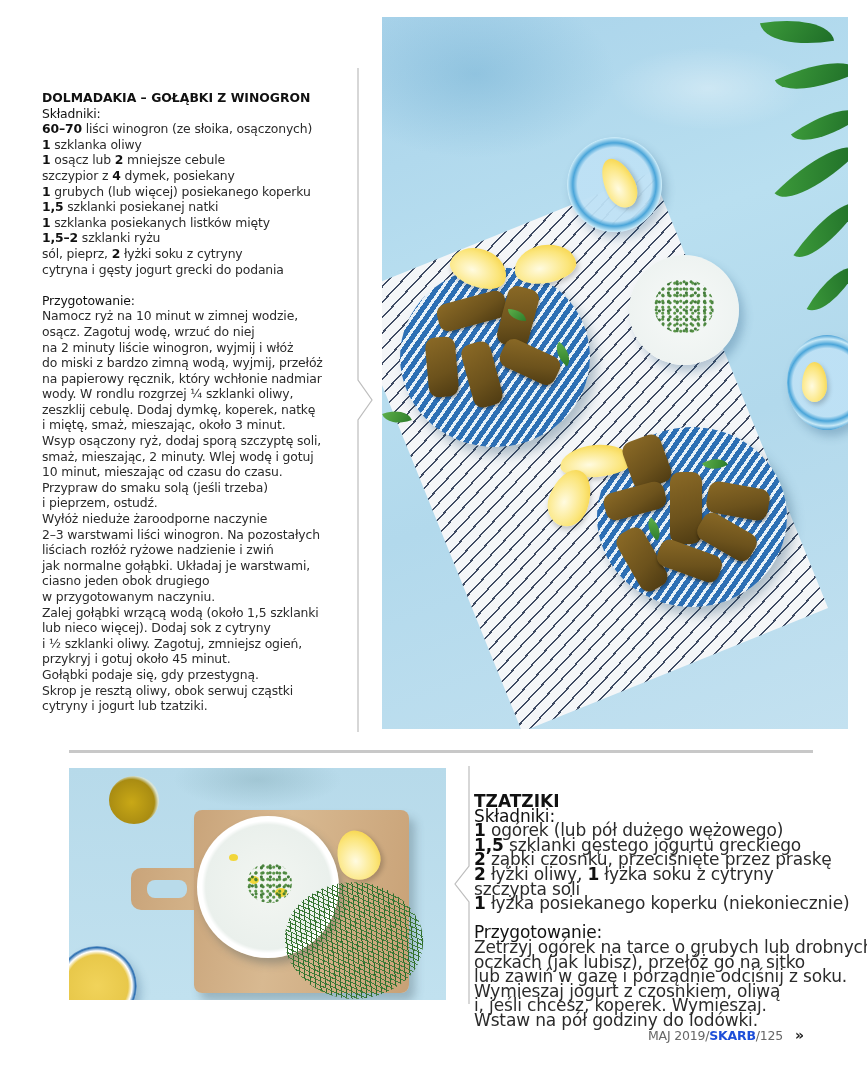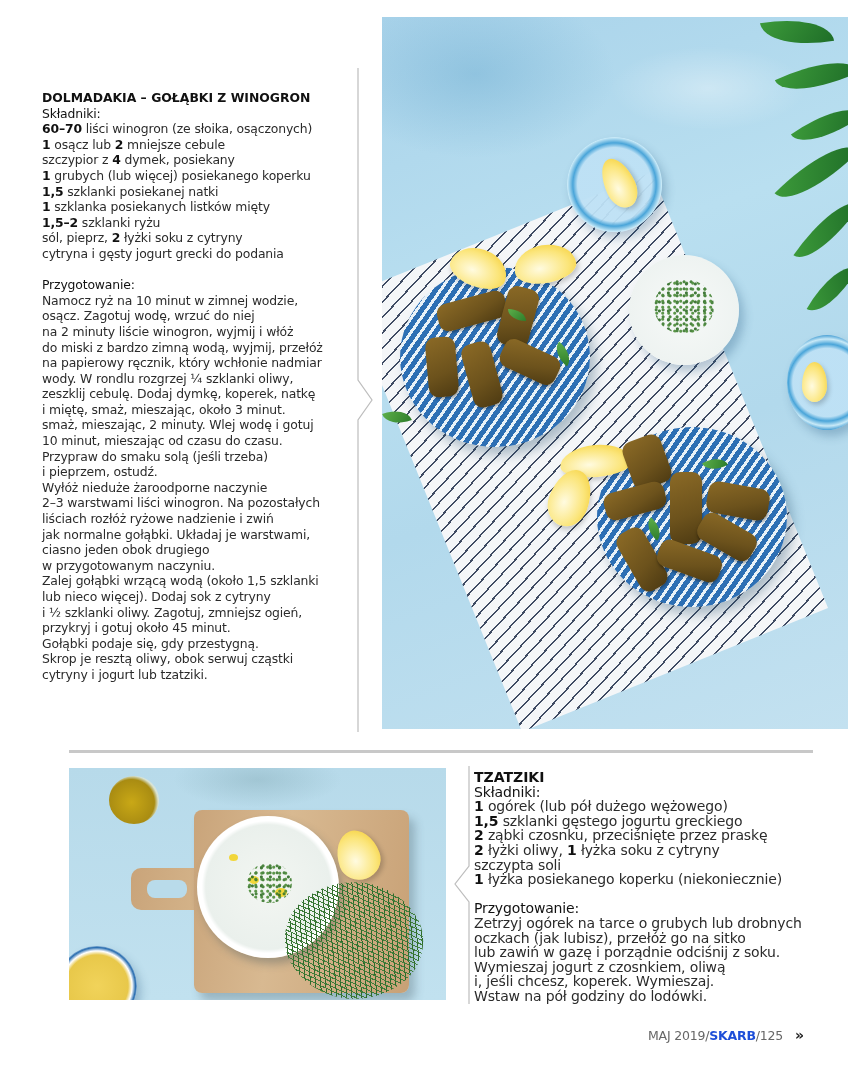--- a/index.html
+++ b/index.html
@@ -10,21 +10,21 @@
   
   .recipe { position: absolute; text-align: left; font-size: 12.4px; line-height: 15.6px;
             color: #2b2b2b; letter-spacing: -0.15px; }
   .recipe .title { font-weight: bold; color: #111; letter-spacing: 0px; }
   .recipe .sub { font-weight: normal; color: #111; }
   .recipe .line { white-space: nowrap; display: block; }
   .recipe .num { font-weight: bold; color: #111; }
   .recipe .gap { height: 15.6px; }
 
   #recipe-main { left: 42px; top: 90px; width: 336px; }
-  #recipe-tz { left: 474px; top: 770px; width: 360px; font-size: 14px; line-height: 14.6px; }
+  #recipe-tz { left: 474px; top: 794px; width: 360px; font-size: 17px; line-height: 14.6px; }
   #recipe-tz .gap { height: 14.6px; }
   .hline { position: absolute; background: #c8c8c8; height: 3px; }
 
   
   .photo { position: absolute; overflow: hidden; }
   #photo-dolma { left: 382px; top: 17px; width: 466px; height: 712px;
     background:
       radial-gradient(ellipse 140px 60px at 70% 10%, rgba(255,255,255,0.35), transparent 70%),
       radial-gradient(ellipse 200px 120px at 20% 8%, rgba(90,160,200,0.35), transparent 70%),
       linear-gradient(160deg, #a9d3ea 0%, #b9dff0 35%, #b2d9ec 60%, #c3e1f0 100%); }
@@ -81,40 +81,42 @@
   #footer .arrows { margin-left: 12px; color: #222; font-weight: bold; font-size: 14px; }
 </style>
 </head>
 <body>
 
 <div id="recipe-main" class="recipe">
   <span class="line title">DOLMADAKIA – GOŁĄBKI Z WINOGRON</span>
   <span class="line sub">Składniki:</span>
   <div id="main-ingredients">
       <span class="line"><span class="num">60–70</span><span> liści winogron (ze słoika, osączonych)</span></span>
+      <span class="line"><span class="num">1</span><span> szklanka oliwy</span></span>
       <span class="line"><span class="num">1</span><span> osącz lub </span><span class="num">2</span><span> mniejsze cebule</span></span>
       <span class="line"><span>szczypior z </span><span class="num">4</span><span> dymek, posiekany</span></span>
       <span class="line"><span class="num">1</span><span> grubych (lub więcej) posiekanego koperku</span></span>
       <span class="line"><span class="num">1,5</span><span> szklanki posiekanej natki</span></span>
       <span class="line"><span class="num">1</span><span> szklanka posiekanych listków mięty</span></span>
       <span class="line"><span class="num">1,5–2</span><span> szklanki ryżu</span></span>
       <span class="line"><span>sól, pieprz, </span><span class="num">2</span><span> łyżki soku z cytryny</span></span>
       <span class="line"><span>cytryna i gęsty jogurt grecki do podania</span></span>
     </div>
   <div class="gap"></div>
   <span class="line sub">Przygotowanie:</span>
   <div id="main-prep">
       <span class="line">Namocz ryż na 10 minut w zimnej wodzie,</span>
       <span class="line">osącz. Zagotuj wodę, wrzuć do niej</span>
       <span class="line">na 2 minuty liście winogron, wyjmij i włóż</span>
       <span class="line">do miski z bardzo zimną wodą, wyjmij, przełóż</span>
       <span class="line">na papierowy ręcznik, który wchłonie nadmiar</span>
       <span class="line">wody. W rondlu rozgrzej ¼ szklanki oliwy,</span>
       <span class="line">zeszklij cebulę. Dodaj dymkę, koperek, natkę</span>
       <span class="line">i miętę, smaż, mieszając, około 3 minut.</span>
+      <span class="line">Wsyp osączony ryż, dodaj sporą szczyptę soli,</span>
       <span class="line">smaż, mieszając, 2 minuty. Wlej wodę i gotuj</span>
       <span class="line">10 minut, mieszając od czasu do czasu.</span>
       <span class="line">Przypraw do smaku solą (jeśli trzeba)</span>
       <span class="line">i pieprzem, ostudź.</span>
       <span class="line">Wyłóż nieduże żaroodporne naczynie</span>
       <span class="line">2–3 warstwami liści winogron. Na pozostałych</span>
       <span class="line">liściach rozłóż ryżowe nadzienie i zwiń</span>
       <span class="line">jak normalne gołąbki. Układaj je warstwami,</span>
       <span class="line">ciasno jeden obok drugiego</span>
       <span class="line">w przygotowanym naczyniu.</span>

